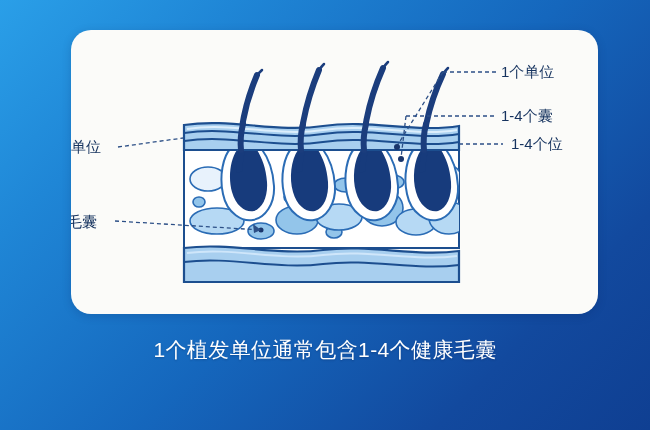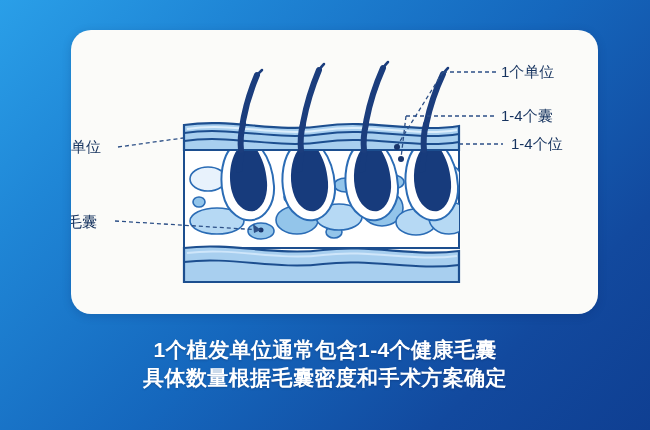--- a/index.html
+++ b/index.html
@@ -42,21 +42,21 @@
   }
 
   
   #caption {
     position: absolute;
     left: 0;
     top: 336px;
     width: 650px;
     text-align: center;
     color: #ffffff;
-    font-weight: bold;
+    font-weight: normal;
     letter-spacing: 0.4px;
     text-shadow: 0 1px 2px rgba(0, 20, 60, 0.25);
   }
   .cap-line {
     display: block;
     font-size: 21px;
     line-height: 28px;
     white-space: nowrap;
   }
 </style>
@@ -195,16 +195,15 @@
         <text x="-4" y="197">毛囊</text>
         <text x="430" y="47">1个单位</text>
         <text x="430" y="91">1-4个囊</text>
         <text x="440" y="119">1-4个位</text>
       </g>
     </svg>
   </div>
 
   <div id="caption">
     <span class="cap-line">1个植发单位通常包含1-4个健康毛囊</span>
-    <span class="cap-line">具体数量根据毛囊密度和手术方案确定</span>
   </div>
 
 </div>
 
 </body></html>

